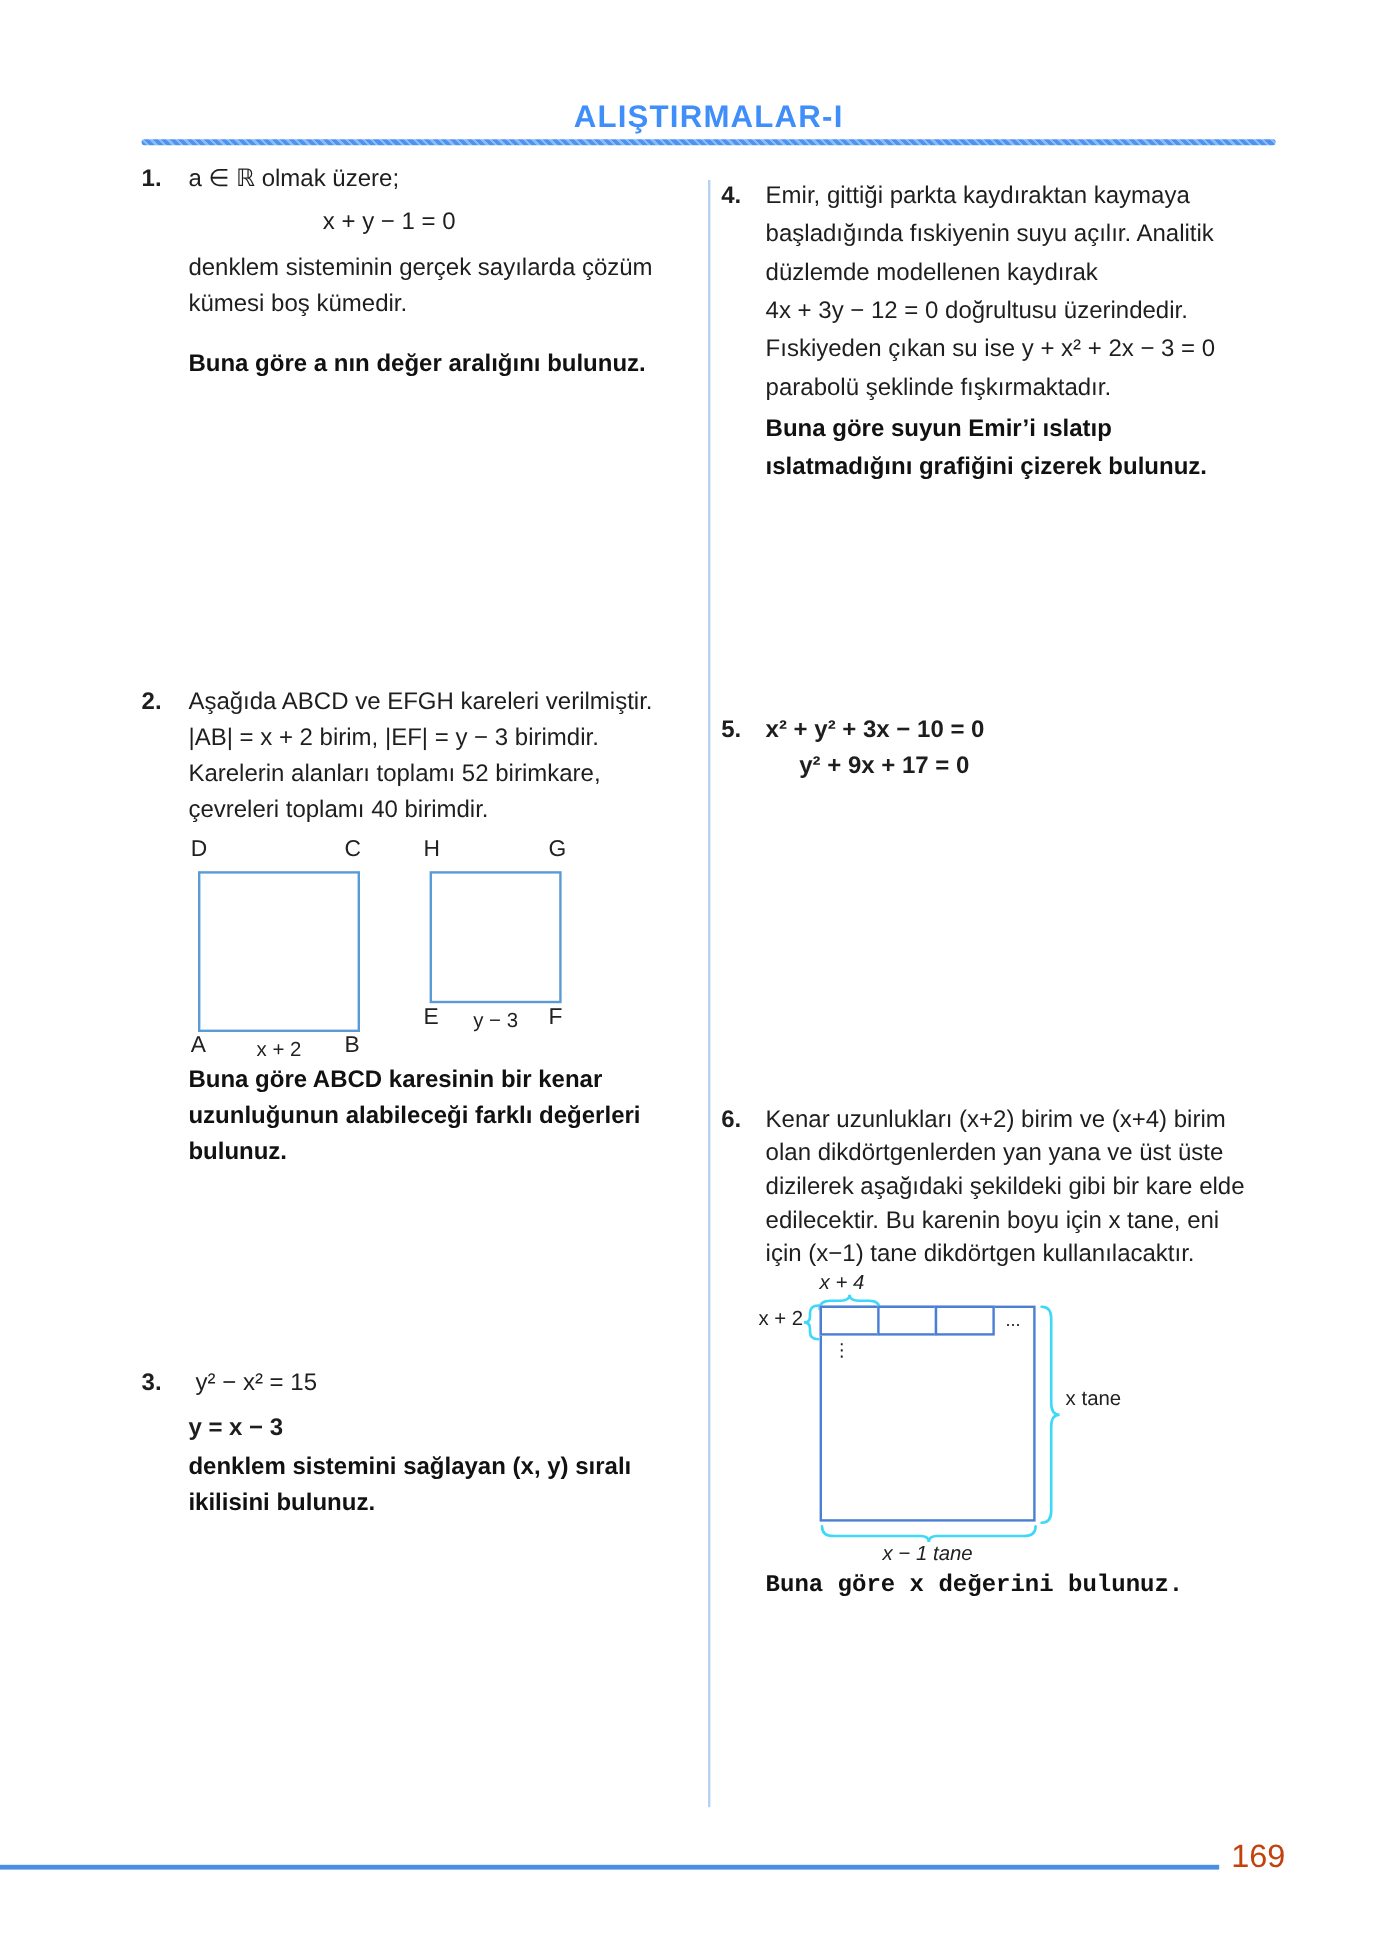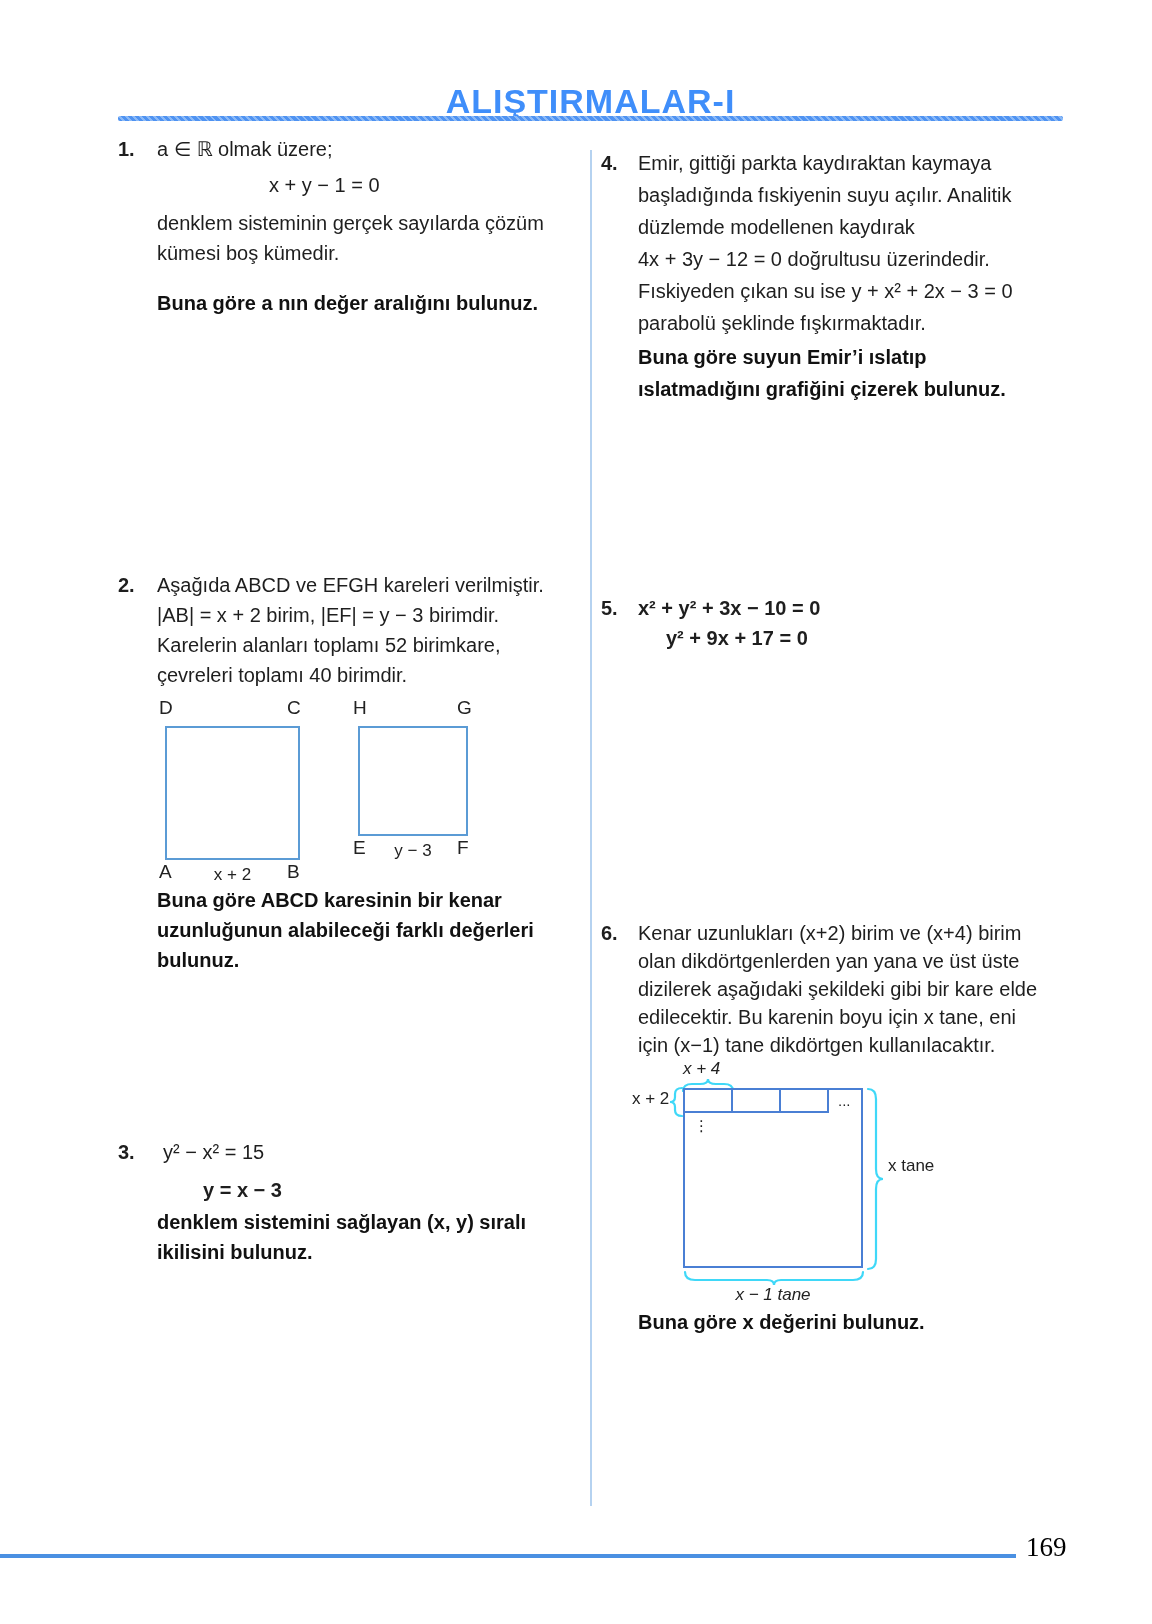--- a/index.html
+++ b/index.html
@@ -7,21 +7,21 @@
     position:relative;
     width:1152px;height:1624px;
     background:#ffffff;
     font-family:"Liberation Sans","DejaVu Sans",sans-serif;
     color:#1e1e1e;
     overflow:hidden;
   }
   
   .title{
     position:absolute;left:118px;top:82px;width:945px;
-    text-align:center;font-size:34px;font-weight:700;
+    text-align:center;font-size:26px;font-weight:700;
     letter-spacing:1px;color:#3f8efa;
   }
   .header-rule{
     position:absolute;left:118px;top:116px;width:945px;height:5px;
     background:repeating-linear-gradient(45deg,#4f93f2 0 3px,#8ab9f7 3px 5px);
     border-radius:2px;
   }
   .col-divider{
     position:absolute;left:590px;top:150px;width:2px;height:1356px;
     background:#b5d2f0;
@@ -36,21 +36,21 @@
   #p1{left:118px;top:134px;}
   #p1 .eq1{margin-left:6px;margin-top:6px;}
   #p1 .eq2{margin-left:112px;margin-top:6px;}
   #p1 .body{margin-top:8px;}
   #p1 .q{margin-top:20px;}
   #p2{left:118px;top:570px;}
   #p4{left:601px;top:147px;line-height:32px;}
   #p4 .q{margin-top:2px;}
   #p3{left:118px;top:1137px;}
   #p3 .eq1{margin-left:6px;font-weight:400;}
-  #p3 .eq2{margin-left:46px;margin-top:8px;font-weight:700;}
+  #p3 .eq2{margin-top:8px;font-weight:700;}
   #p3 .q{margin-top:2px;}
   #p5{left:601px;top:593px;}
   #p5 .eq1{font-weight:700;}
   #p5 .eq2{margin-left:28px;font-weight:700;}
   #p5 .q{margin-top:10px;}
   #p6{left:601px;top:919px;line-height:28px;}
   
   .diag2{position:relative;height:195px;margin-top:0;}
   .diag2 .vtx{position:absolute;font-size:19px;line-height:20px;color:#222;}
   .sq{position:absolute;border:2px solid #5b9bd5;box-sizing:border-box;background:#fff;}
@@ -62,21 +62,21 @@
   #diag6 .lbl{position:absolute;color:#222;}
   .bigsq{position:absolute;left:53px;top:33px;width:180px;height:180px;
          border:2.5px solid #4a7fd4;box-sizing:border-box;}
   .rect-row{position:absolute;left:53px;top:33px;display:flex;}
   .rect-row .cell{width:50px;height:25px;border:2px solid #4a7fd4;box-sizing:border-box;margin-right:-2px;background:#fff;}
   .brace{position:absolute;}
   .brace path{stroke:#3fd8f8;stroke-width:2.2;fill:none;stroke-linecap:round;}
   
   .footer-rule{position:absolute;left:0;top:1554px;width:1016px;height:4px;background:#4a90e2;}
   .page-number{position:absolute;left:1026px;top:1532px;
-    font-family:Liberation Serif, serif;font-size:27px;color:#000000;}
+    font-family:Liberation Sans, sans-serif;font-size:27px;color:#c2410c;}
 </style>
 </head>
 <body>
 
 <div id="page">
 
   <div class="title">ALIŞTIRMALAR-I</div>
   <div class="header-rule"></div>
   <div class="col-divider"></div>
 
@@ -181,20 +181,20 @@
     <svg class="brace" style="left:236px;top:32px;" width="18" height="184" viewBox="0 0 18 184">
       <path d="M2,2 Q10,2 10,12 L10,82 Q10,92 17,92 Q10,92 10,102 L10,172 Q10,182 2,182"></path>
     </svg>
     <span class="lbl" style="left:258px;top:102px;">x tane</span>
     <svg class="brace" style="left:53px;top:215px;" width="182" height="16" viewBox="0 0 182 16">
       <path d="M2,2 Q2,10 12,10 L84,10 Q91,10 91,15 Q91,10 98,10 L170,10 Q180,10 180,2"></path>
     </svg>
     <span class="lbl" style="left:53px;top:231px;width:180px;text-align:center;font-style:italic;">x − 1 tane</span>
   </div>
 
-  <div class="prob" style="left:638px;top:1307px;">
+  <div class="prob" style="left:638px;top:1307px;font-family:Liberation Mono, monospace;">
     <div class="q preline">Buna göre x değerini bulunuz.</div>
   </div>
 
   <div class="footer-rule"></div>
   <div class="page-number">169</div>
 
 </div>
 
 </body></html>

